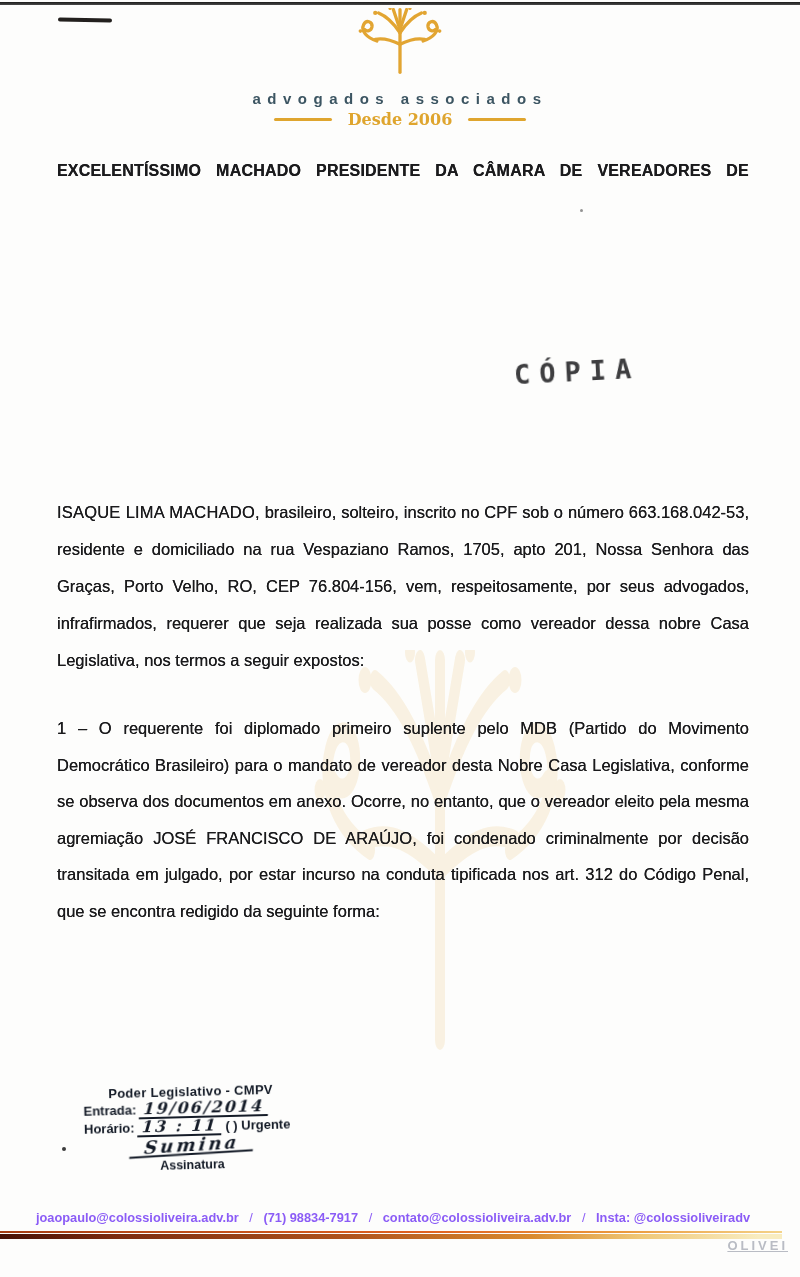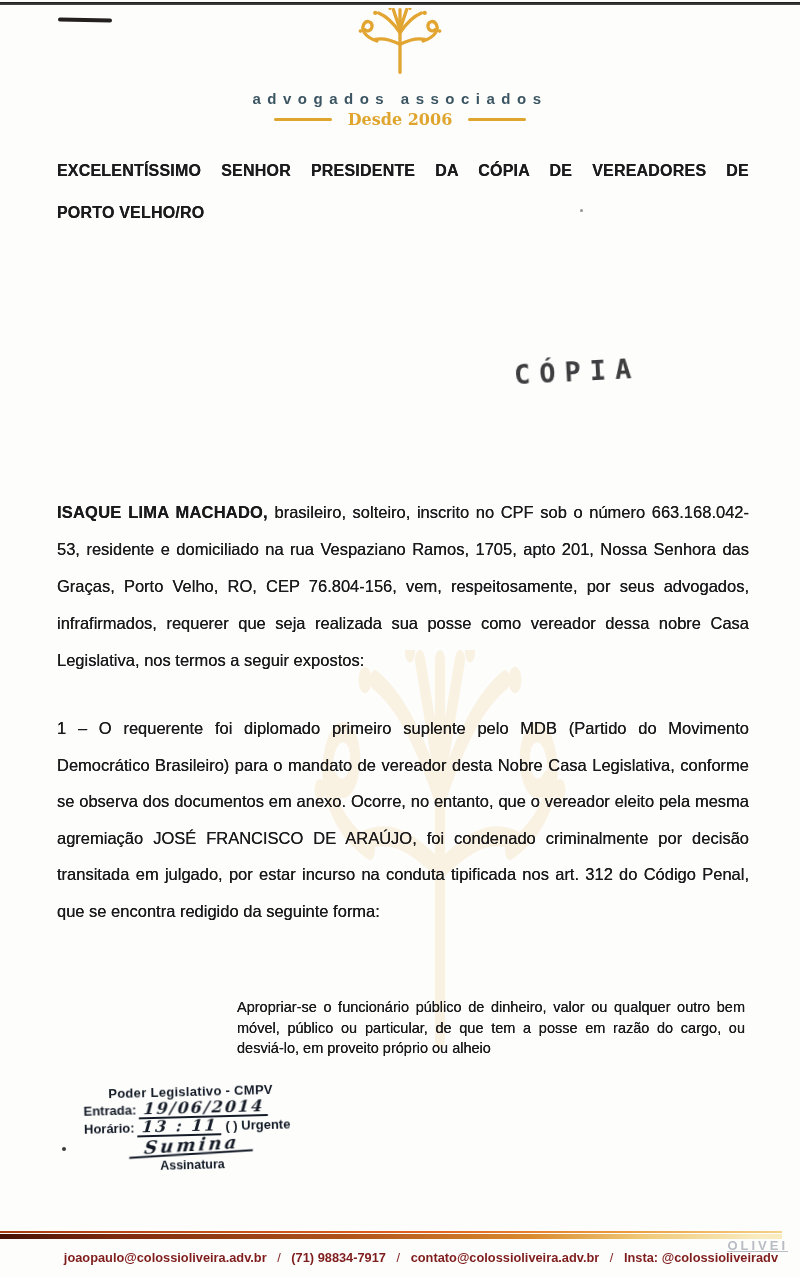--- a/index.html
+++ b/index.html
@@ -47,21 +47,21 @@
   
   .watermark{position:absolute; left:290px; top:650px; width:300px;
     height:400px; opacity:.14; pointer-events:none;}
 
   
   .para{position:absolute; left:57px; width:692px; text-align:justify;
     font-size:16.5px; line-height:37px; color:#1a1a1c;
     text-shadow:0 0 .35px #1a1a1c; filter:blur(.15px);}
   .para.p1{top:494px;}
   .para.p2{top:710px; line-height:36.5px;}
-  .para .lead-bold{font-weight:bold; letter-spacing:.2px;}
+  .para .lead-bold{font-weight:normal; letter-spacing:.2px;}
   .quote{position:absolute; left:237px; top:997px; width:508px;
     text-align:justify; font-size:14.5px; line-height:20.5px; color:#1a1a1c;
     text-shadow:0 0 .35px #1a1a1c; filter:blur(.15px);}
 
   
   .intake{position:absolute; left:84px; top:1084px; width:215px;
     color:#141b27; transform:rotate(-1.5deg); filter:blur(.35px);
     font-size:13px; font-weight:bold; line-height:16px;}
   .intake .row{white-space:nowrap;}
   .intake .title{text-align:center; letter-spacing:.3px;}
@@ -69,22 +69,22 @@
     font-weight:bold; font-size:16px; letter-spacing:2px;
     display:inline-block; transform:skewX(-6deg);}
   .u-line{border-bottom:2px solid #141b27; padding:0 4px;}
   .intake .sig-row{text-align:center; margin-top:1px;}
   .intake .sig{font-size:18px; letter-spacing:3px; border-bottom:2px solid #141b27;
     padding:0 14px 0 14px; transform:skewX(-10deg) rotate(-2deg);}
   .intake .sig-label{text-align:center; font-size:12.5px; margin-top:2px;}
 
   
   .contacts{position:absolute; left:8px; top:1210px; width:770px;
-    text-align:right; font-size:12.8px; font-weight:bold; color:#7f1d1d;
-    filter:blur(.2px); white-space:nowrap;margin-top:40px;}
+    text-align:center; font-size:12.8px; font-weight:bold; color:#8b5cf6;
+    filter:blur(.2px); white-space:nowrap;}
   .contacts .sep{margin:0 7px; font-weight:normal;}
   .bar-top{position:absolute; left:0; top:1231px; width:782px; height:2px;
     background:linear-gradient(90deg,#a63c12,#e0621f 55%,#eb9a3d 80%,#f4d389);}
   .bar-main{position:absolute; left:0; top:1234px; width:782px; height:5px;
     background:linear-gradient(90deg,#471106,#7c2a0e 15%,#b0541c 45%,#d98a2e 68%,#efc878 82%,#f8ecc0 97%);}
   .faint-text{position:absolute; right:12px; top:1238px; font-size:13px;
     letter-spacing:3px; color:#b9bcc4; font-weight:bold; filter:blur(.4px);text-decoration:underline;}
   .scanned{position:absolute; right:8px; top:1242px;
     font-family:"Liberation Serif", serif; font-weight:bold; font-size:21.5px;
     color:#15151d; letter-spacing:.5px; filter:blur(.2px);}
@@ -128,39 +128,37 @@
       </svg>
     <div class="logo-sub">advogados associados</div>
     <div class="logo-since">
       <span class="since-rule"></span>
       <span class="since-text">Desde 2006</span>
       <span class="since-rule"></span>
     </div>
   </div>
 
   <div class="doc-header">
-    <div class="l1">EXCELENTÍSSIMO SENHOR PRESIDENTE DA CÓPIA DE VEREADORES DE</div>
-    <div class="l2">PORTO VELHO/RO</div>
+    <div class="l1">EXCELENTÍSSIMO MACHADO PRESIDENTE DA CÂMARA DE VEREADORES DE</div>
   </div>
 
   <div class="copy-stamp">CÓPIA</div>
 
   <svg class="watermark" viewBox="0 0 120 160" preserveAspectRatio="xMidYMid meet">
     <g transform="scale(1,2)" opacity="0.9" style="color:#f0dd9a">
       <use href="#flourish" style="stroke:#f0dd9a"></use>
     </g>
   </svg>
 
   <div class="para p1">
     <span class="lead-bold">ISAQUE LIMA MACHADO,</span><span> brasileiro, solteiro, inscrito no CPF sob o número 663.168.042-53, residente e domiciliado na rua Vespaziano Ramos, 1705, apto 201, Nossa Senhora das Graças, Porto Velho, RO, CEP 76.804-156, vem, respeitosamente, por seus advogados, infrafirmados, requerer que seja realizada sua posse como vereador dessa nobre Casa Legislativa, nos termos a seguir expostos:</span>
   </div>
 
   <div class="para p2">1 – O requerente foi diplomado primeiro suplente pelo MDB (Partido do Movimento Democrático Brasileiro) para o mandato de vereador desta Nobre Casa Legislativa, conforme se observa dos documentos em anexo. Ocorre, no entanto, que o vereador eleito pela mesma agremiação JOSÉ FRANCISCO DE ARAÚJO, foi condenado criminalmente por decisão transitada em julgado, por estar incurso na conduta tipificada nos art. 312 do Código Penal, que se encontra redigido da seguinte forma:</div>
 
-  <div class="quote">Apropriar-se o funcionário público de dinheiro, valor ou qualquer outro bem móvel, público ou particular, de que tem a posse em razão do cargo, ou desviá-lo, em proveito próprio ou alheio</div>
 
   <div class="intake">
     <div class="title">Poder Legislativo - CMPV</div>
     <div class="row">
       <span>Entrada:</span>
       <span class="hand u-line">19/06/2014</span>
     </div>
     <div class="row">
       <span>Horário:</span>
       <span class="hand u-line">13 : 11</span>

